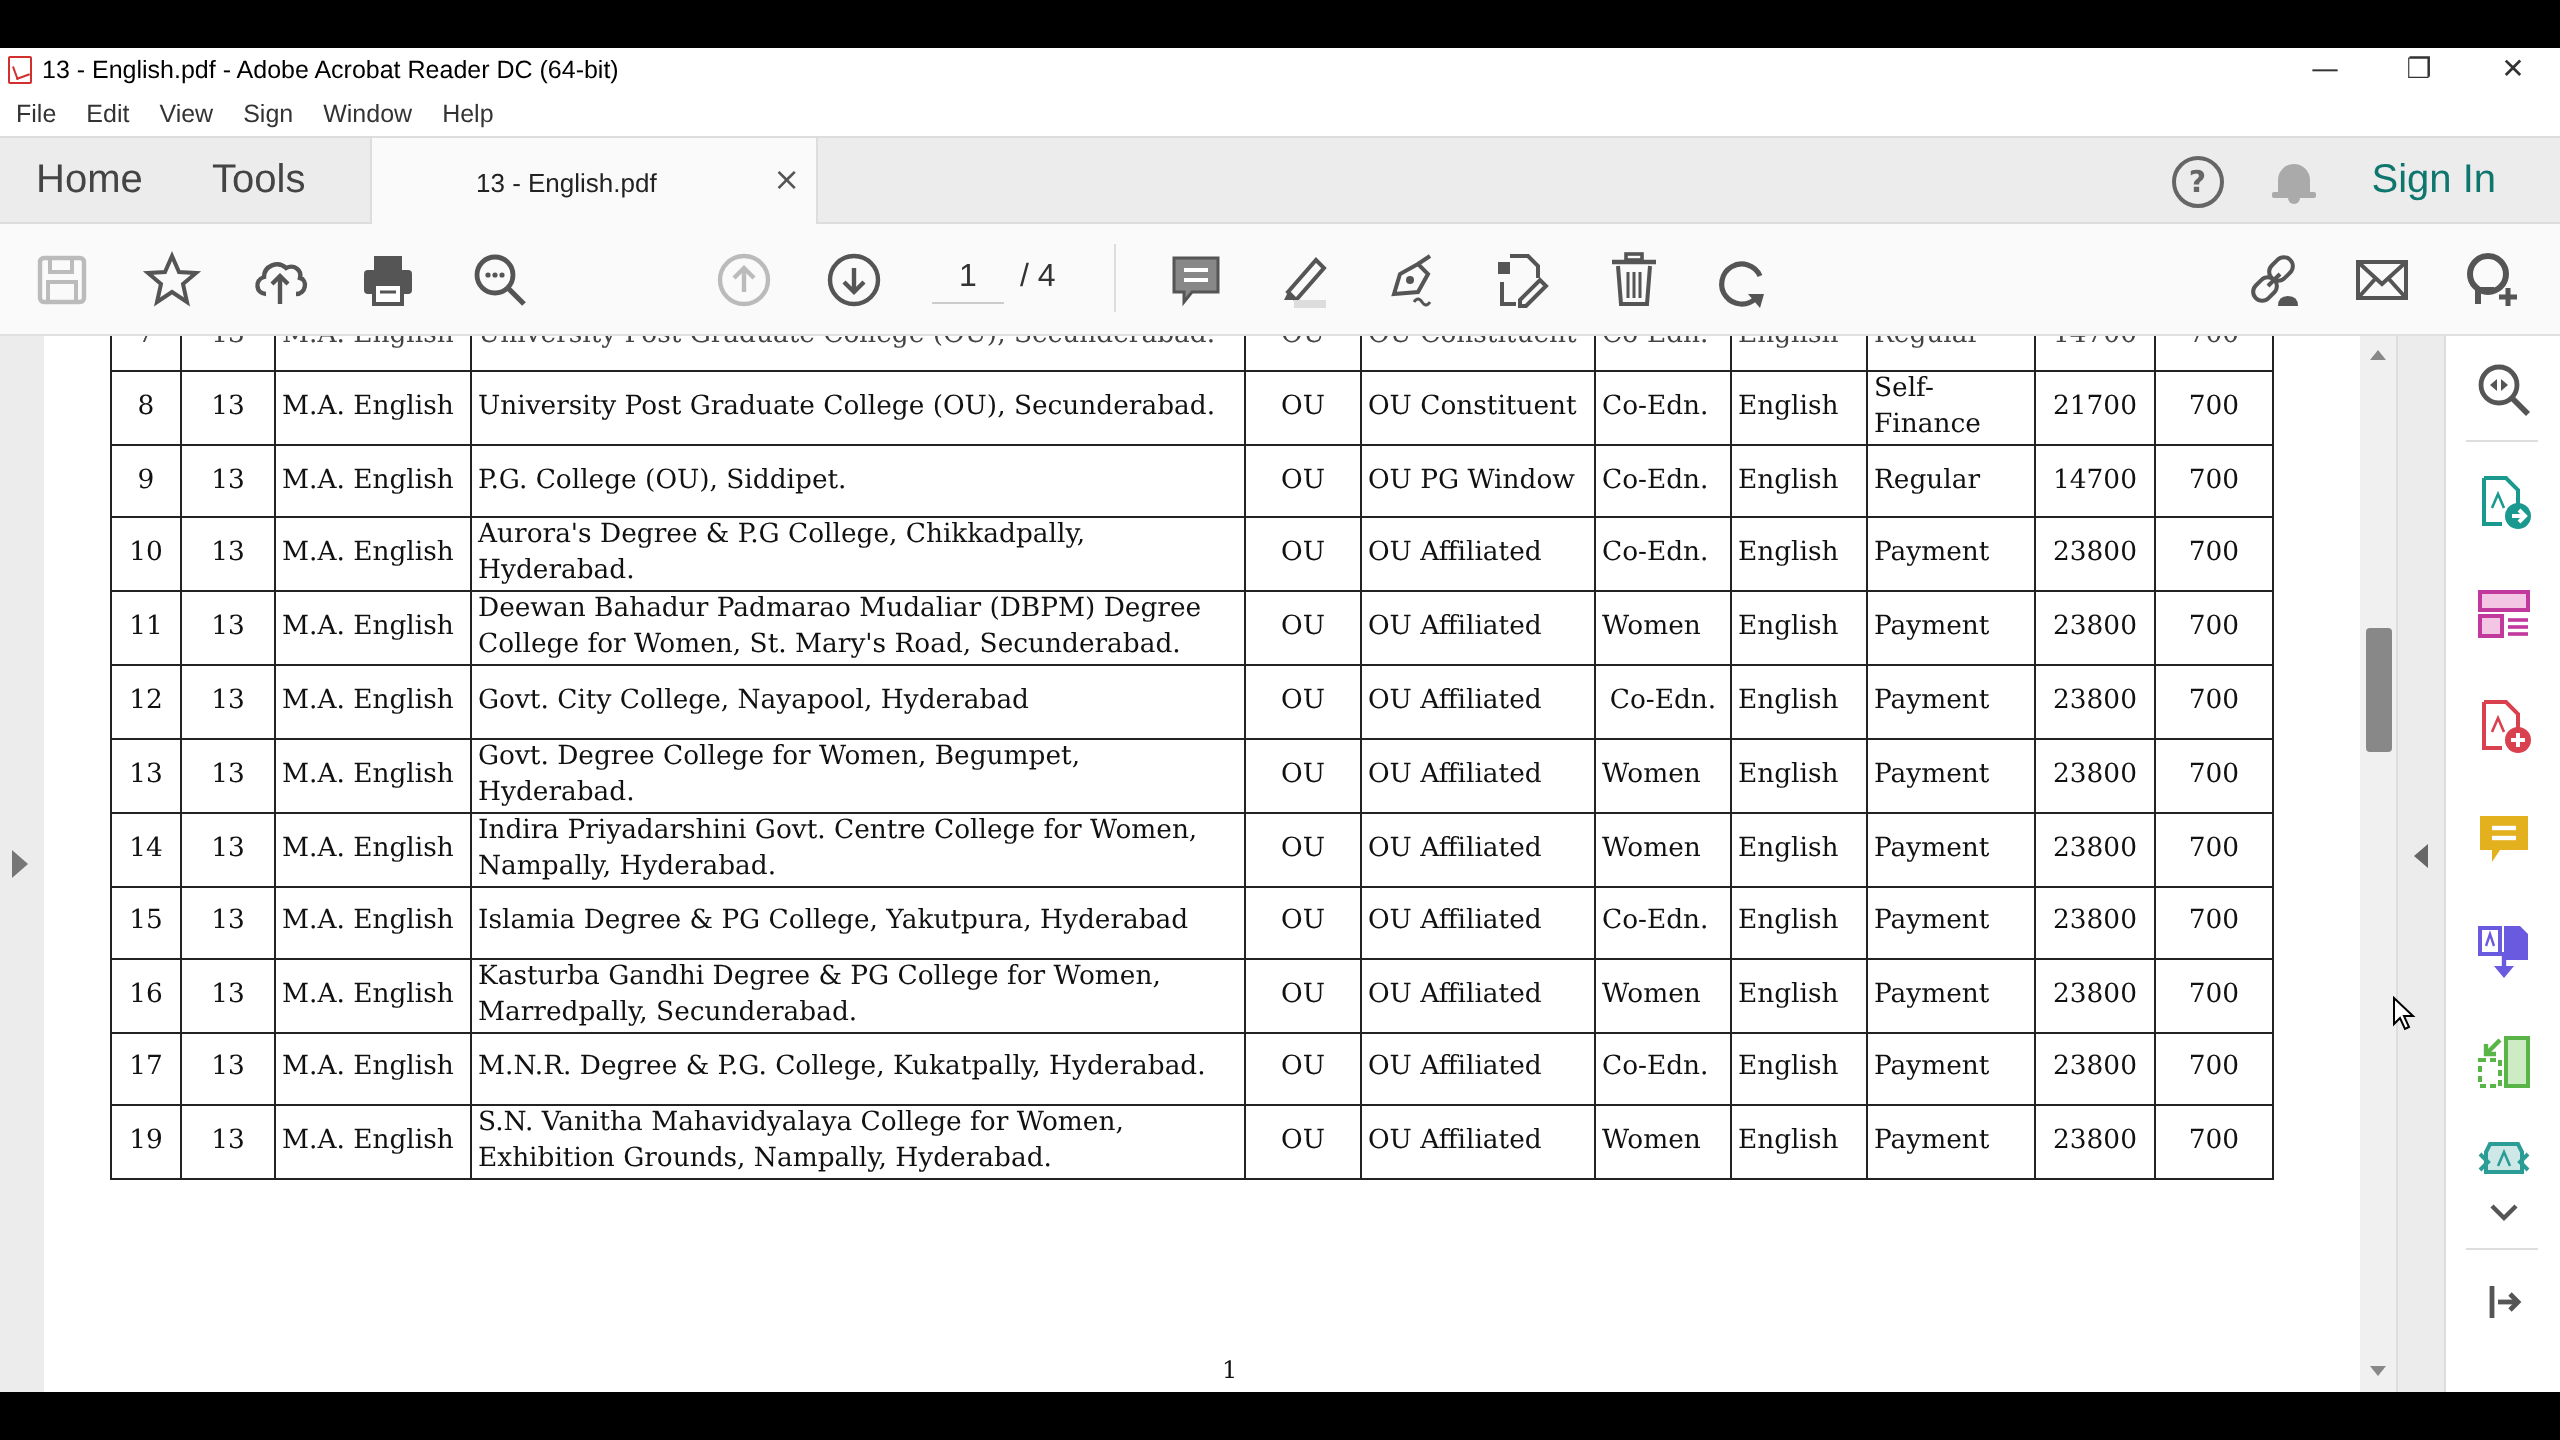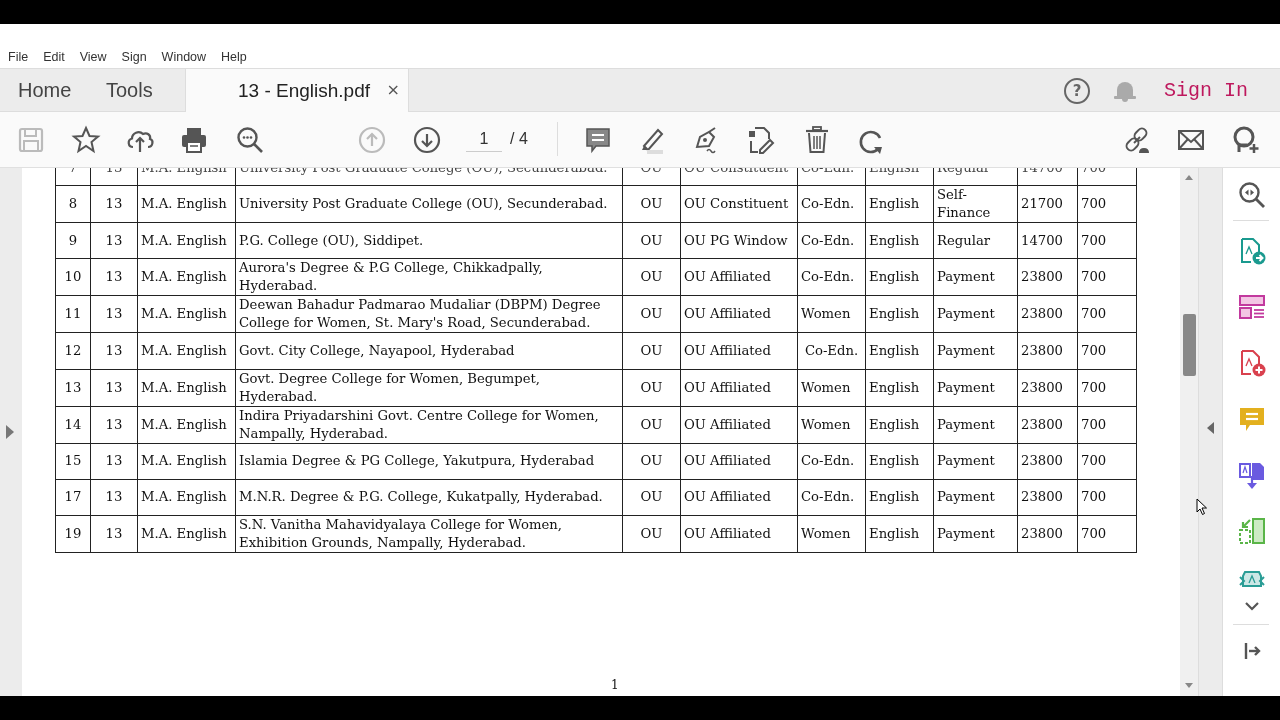--- a/index.html
+++ b/index.html
@@ -11,62 +11,71 @@
   .titlebar .title { font-family: "Liberation Sans", sans-serif; font-size: 12.5px; }
   .win-controls { position: absolute; right: 0; top: 0; height: 22px; display: flex; }
   .win-btn { width: 47px; height: 22px; display: flex; align-items: center; justify-content: center; font-size: 14px; color: #333; }
   .menubar { position: absolute; left: 0; top: 22px; width: 1280px; height: 22px; background: #fff; display: flex; align-items: center; font-family: "Liberation Sans", sans-serif; font-size: 12.5px; color: #333; }
   .menubar span { padding: 0 7px 0 8px; }
   .tabbar { position: absolute; left: 0; top: 44px; width: 1280px; height: 44px; background: #ececec; border-top: 1px solid #ddd; border-bottom: 1px solid #ddd; padding-left: 26px; }
   .tab-home, .tab-tools { position: absolute; top: 0; height: 43px; line-height: 42px; font-family: "Liberation Sans", sans-serif; font-size: 20px; color: #444; }
   .tab-home { left: 18px; }
   .tab-tools { left: 106px; }
   .tab-doc { position: absolute; left: 185px; top: 0; width: 224px; height: 44px; background: #fafafa; border-left: 1px solid #ddd; border-right: 1px solid #ddd; display: flex; align-items: center; }
-  .tab-doc .label { margin-left: 52px; font-family: "Liberation Sans", sans-serif; font-size: 19px; color: #222; }
+  .tab-doc .label { margin-left: 52px; font-family: "Liberation Sans", sans-serif; font-size: 13px; color: #222; }
   .tab-doc .close { position: absolute; right: 8px; top: 11px; font-size: 16px; color: #555; }
   .tab-right { position: absolute; right: 0; top: 0; height: 43px; display: flex; align-items: center; }
   .help-icon { width: 26px; height: 26px; border: 2px solid #666; border-radius: 50%; display: flex; align-items: center; justify-content: center; font-size: 15px; font-weight: bold; color: #666; margin-right: 24px; }
   .bell-icon { width: 22px; height: 24px; margin-right: 28px; position: relative; }
   .bell-icon .dome { position: absolute; left: 3px; top: 3px; width: 16px; height: 16px; background: #aaa; border-radius: 8px 8px 2px 2px; }
   .bell-icon .base { position: absolute; left: 0; top: 17px; width: 22px; height: 3px; background: #aaa; border-radius: 1px; }
   .bell-icon .clap { position: absolute; left: 8px; top: 20px; width: 6px; height: 3px; background: #aaa; border-radius: 0 0 3px 3px; }
-  .signin { font-family: Liberation Mono, monospace; font-size: 20px; color: #be185d; margin-right: 32px; }
+  .signin { font-family: Liberation Sans, sans-serif; font-size: 20px; color: #0f766e; margin-right: 32px; }
   .toolbar { position: absolute; left: 0; top: 88px; width: 1280px; height: 56px; background: #fafafa; border-bottom: 1px solid #e0e0e0; }
   .tb { position: absolute; top: 12px; width: 32px; height: 32px; display: flex; align-items: center; justify-content: center; }
   .tb svg { width: 30px; height: 30px; }
   .page-input { position: absolute; left: 466px; top: 14px; width: 36px; height: 26px; border-bottom: 1px solid #ccc; text-align: center; font-size: 16px; color: #333; line-height: 26px; font-family: "Liberation Sans", sans-serif; }
   .page-total { position: absolute; left: 510px; top: 14px; font-size: 16px; color: #333; line-height: 26px; font-family: "Liberation Sans", sans-serif; }
   .tb-sep { position: absolute; left: 557px; top: 10px; width: 1px; height: 34px; background: #ddd; }
   .content { position: absolute; left: 0; top: 144px; width: 1280px; height: 528px; background: #ececec; }
   .left-pane { position: absolute; left: 0; top: 0; width: 22px; height: 528px; background: #ececec; }
   .left-arrow { position: absolute; left: 6px; top: 257px; width: 0; height: 0; border-top: 7px solid transparent; border-bottom: 7px solid transparent; border-left: 8px solid #777; }
   .page { position: absolute; left: 22px; top: 0; width: 1158px; height: 528px; background: #fff; overflow: hidden; }
   table.grid { position: absolute; left: 33px; top: -19px; border-collapse: collapse; font-family: "DejaVu Serif", serif; font-size: 13.2px; color: #111; }
   table.grid td { border: 1.5px solid #222; height: 36.2px; padding: 0 3px; vertical-align: middle; line-height: 18px; }
   table.grid td.c { text-align: center; }
-  table.grid td.r { text-align: left; }
+  table.grid td.r { text-align: center; }
   table.grid tr.partial td { color: #444; }
   .page-number { position: absolute; left: 589px; top: 510px; font-family: "DejaVu Serif", serif; font-size: 12px; color: #111; }
   .vscroll { position: absolute; left: 1180px; top: 0; width: 18px; height: 528px; background: #f0f0f0; }
   .vscroll .up { position: absolute; left: 5px; top: 7px; width: 0; height: 0; border-left: 4px solid transparent; border-right: 4px solid transparent; border-bottom: 5px solid #888; }
   .vscroll .down { position: absolute; left: 5px; top: 515px; width: 0; height: 0; border-left: 4px solid transparent; border-right: 4px solid transparent; border-top: 5px solid #888; }
   .vscroll .thumb { position: absolute; left: 3px; top: 146px; width: 13px; height: 62px; background: #888; border-radius: 2px; }
   .panel-gap { position: absolute; left: 1198px; top: 0; width: 24px; height: 528px; background: #ececec; border-left: 1px solid #ddd; }
   .panel-gap .collapse { position: absolute; left: 8px; top: 254px; width: 0; height: 0; border-top: 6px solid transparent; border-bottom: 6px solid transparent; border-right: 7px solid #666; }
   .right-panel { position: absolute; left: 1222px; top: 0; width: 58px; height: 528px; background: #fff; border-left: 1px solid #ddd; }
   .rp { position: absolute; left: 14px; width: 30px; height: 30px; display: flex; align-items: center; justify-content: center; }
   .rp svg { width: 30px; height: 30px; }
   .rp-sep { position: absolute; left: 10px; width: 36px; height: 1px; background: #ddd; }
   .cursor { position: absolute; left: 1196px; top: 330px; width: 12px; height: 18px; }
 </style>
 </head>
 <body>
 
 <div class="screen">
 
+  <div class="titlebar">
+    <span class="app-icon"></span>
+    <span class="title">13 - English.pdf - Adobe Acrobat Reader DC (64-bit)</span>
+    <div class="win-controls">
+      <div class="win-btn">—</div>
+      <div class="win-btn">❐</div>
+      <div class="win-btn">✕</div>
+    </div>
+  </div>
 
   <div class="menubar">
     <span>File</span>
     <span>Edit</span>
     <span>View</span>
     <span>Sign</span>
     <span>Window</span>
     <span>Help</span>
   </div>
 
@@ -346,20 +355,33 @@
               <td>Islamia Degree &amp; PG College, Yakutpura, Hyderabad</td>
               <td class="c">OU</td>
               <td>OU Affiliated</td>
               <td>Co-Edn.</td>
               <td>English</td>
               <td>Payment</td>
               <td class="r">23800</td>
               <td class="r">700</td>
           </tr>
           <tr>
+            <td class="c">16</td>
+              <td class="c">13</td>
+              <td>M.A. English</td>
+              <td>Kasturba Gandhi Degree &amp; PG College for Women, Marredpally, Secunderabad.</td>
+              <td class="c">OU</td>
+              <td>OU Affiliated</td>
+              <td>Women</td>
+              <td>English</td>
+              <td>Payment</td>
+              <td class="r">23800</td>
+              <td class="r">700</td>
+          </tr>
+          <tr>
             <td class="c">17</td>
               <td class="c">13</td>
               <td>M.A. English</td>
               <td>M.N.R. Degree &amp; P.G. College, Kukatpally, Hyderabad.</td>
               <td class="c">OU</td>
               <td>OU Affiliated</td>
               <td>Co-Edn.</td>
               <td>English</td>
               <td>Payment</td>
               <td class="r">23800</td>

